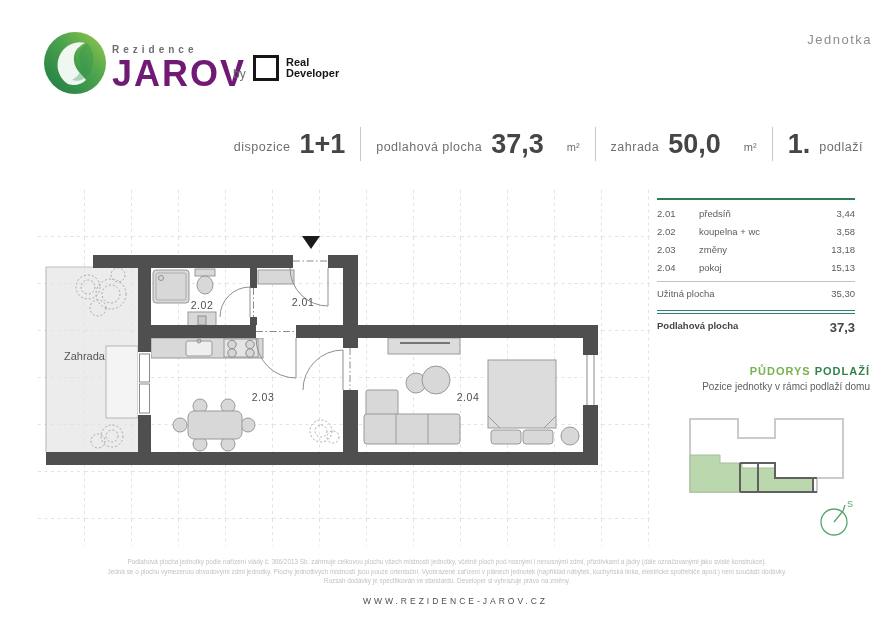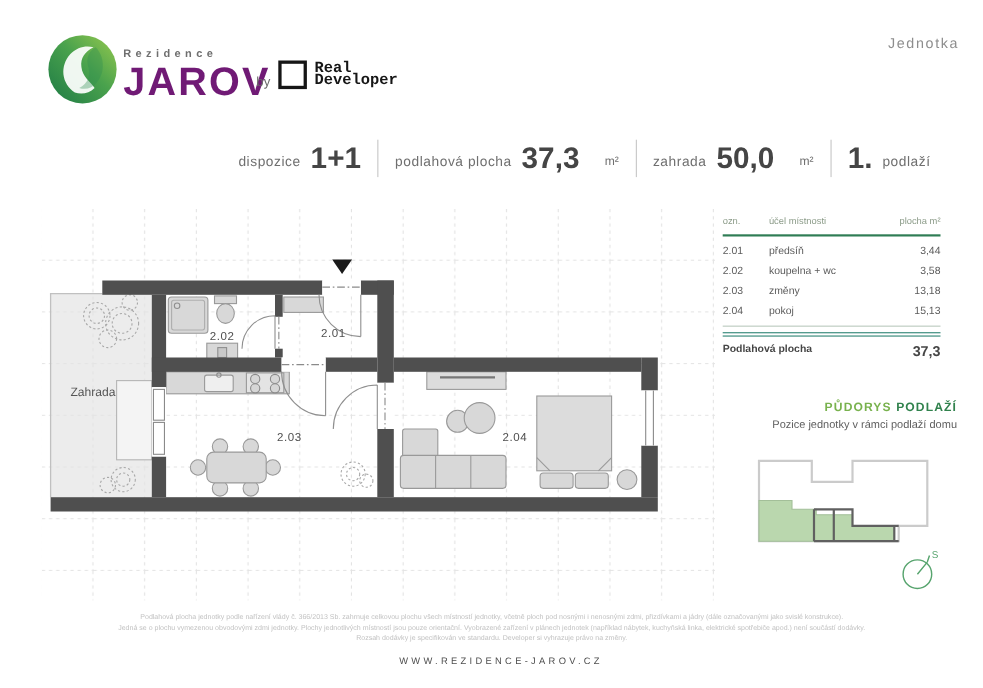--- a/index.html
+++ b/index.html
@@ -6,27 +6,27 @@
   .page{position:relative;width:894px;height:625px;background:#fff;overflow:hidden;
         font-family:"Liberation Sans",sans-serif;color:#4d4d4f;padding-left:17px;}
   
   .logo-circle{position:absolute;left:42px;top:30px;}
   .brand-text{position:absolute;left:112px;top:44px;}
   .brand-rezidence{font-size:10px;font-weight:bold;letter-spacing:4px;color:#6f6f6f;}
   .brand-jarov{font-size:36px;font-weight:bold;letter-spacing:2px;color:#701a75;line-height:1.05;}
   .brand-by{position:absolute;left:233px;top:67px;font-size:12px;color:#6a6a6a;}
   .partner{position:absolute;left:253px;top:55px;display:flex;align-items:center;}
   .partner-square{width:20px;height:20px;border:3px solid #161616;}
-  .partner-text{margin-left:7px;font-size:14px;line-height:11.5px;font-weight:bold;color:#161616;font-family:Liberation Mono, monospace;}
+  .partner-text{margin-left:7px;font-size:11px;line-height:11.5px;font-weight:bold;color:#161616;}
   .unit-label{position:absolute;right:39px;top:32px;font-size:13px;letter-spacing:1.5px;color:#8d8d8d;text-align:right;}
   .unit-number{position:absolute;right:38px;top:52px;font-size:41px;font-weight:600;letter-spacing:1px;text-align:right;}
   .unit-number .light{color:#a6c795;}
   .unit-number .dark{color:#2e7c41;}
   
-  .spec-bar{position:absolute;right:56px;top:120px;height:48px;display:flex;align-items:center;}
+  .spec-bar{position:absolute;right:39px;top:120px;height:48px;display:flex;align-items:center;}
   .spec-lab{font-size:12.5px;color:#6f6f6f;letter-spacing:.5px;margin:0 9px 0 0;padding-top:6px;}
   .spec-val{font-size:27px;font-weight:bold;color:#454545;letter-spacing:0;}
   .spec-unit{font-size:11px;color:#6f6f6f;margin-left:23px;padding-top:6px;}
   .spec-div{width:1px;height:34px;background:#c6c6c6;margin:0 15px;}
   .spec-val.first{margin-right:9px;}
   
   .plan-svg{position:absolute;left:38px;top:190px;}
   .plan-label{font-size:10.5px;fill:#4e4e4e;letter-spacing:.5px;text-anchor:middle;}
   .garden-label{font-size:11px;fill:#555555;}
   
@@ -232,25 +232,20 @@
     <polygon points="264,46 282,46 273,59" fill="#1a1a1a"></polygon>
 
     <text class="plan-label" x="265" y="116">2.01</text>
     <text class="plan-label" x="164" y="119">2.02</text>
     <text class="plan-label" x="225" y="211">2.03</text>
     <text class="plan-label" x="430" y="211">2.04</text>
     <text class="garden-label" x="26" y="170">Zahrada</text>
   </svg>
 
   <div class="side-panel">
-    <div class="thead">
-      <span class="c-ozn">ozn.</span>
-      <span class="c-ucel">účel místnosti</span>
-      <span class="c-plocha">plocha m²</span>
-    </div>
     <div class="rule-green"></div>
     <div class="trow">
       <span class="c-ozn">2.01</span>
       <span class="c-ucel">předsíň</span>
       <span class="c-plocha">3,44</span>
     </div>
     <div class="trow">
       <span class="c-ozn">2.02</span>
       <span class="c-ucel">koupelna + wc</span>
       <span class="c-plocha">3,58</span>
@@ -259,20 +254,24 @@
       <span class="c-ozn">2.03</span>
       <span class="c-ucel">změny</span>
       <span class="c-plocha">13,18</span>
     </div>
     <div class="trow">
       <span class="c-ozn">2.04</span>
       <span class="c-ucel">pokoj</span>
       <span class="c-plocha">15,13</span>
     </div>
     <div class="rule-thin"></div>
+    <div class="sum-row">
+      <span class="name">Užitná plocha</span>
+      <span class="num">35,30</span>
+    </div>
     <div class="rule-double"></div>
     <div class="sum-row bold">
       <span class="name">Podlahová plocha</span>
       <span class="num">37,3</span>
     </div>
   </div>
 
   <div class="pudorys-title"><span class="light">PŮDORYS</span> <span class="dark">PODLAŽÍ</span></div>
   <div class="pudorys-sub">Pozice jednotky v rámci podlaží domu</div>
 

